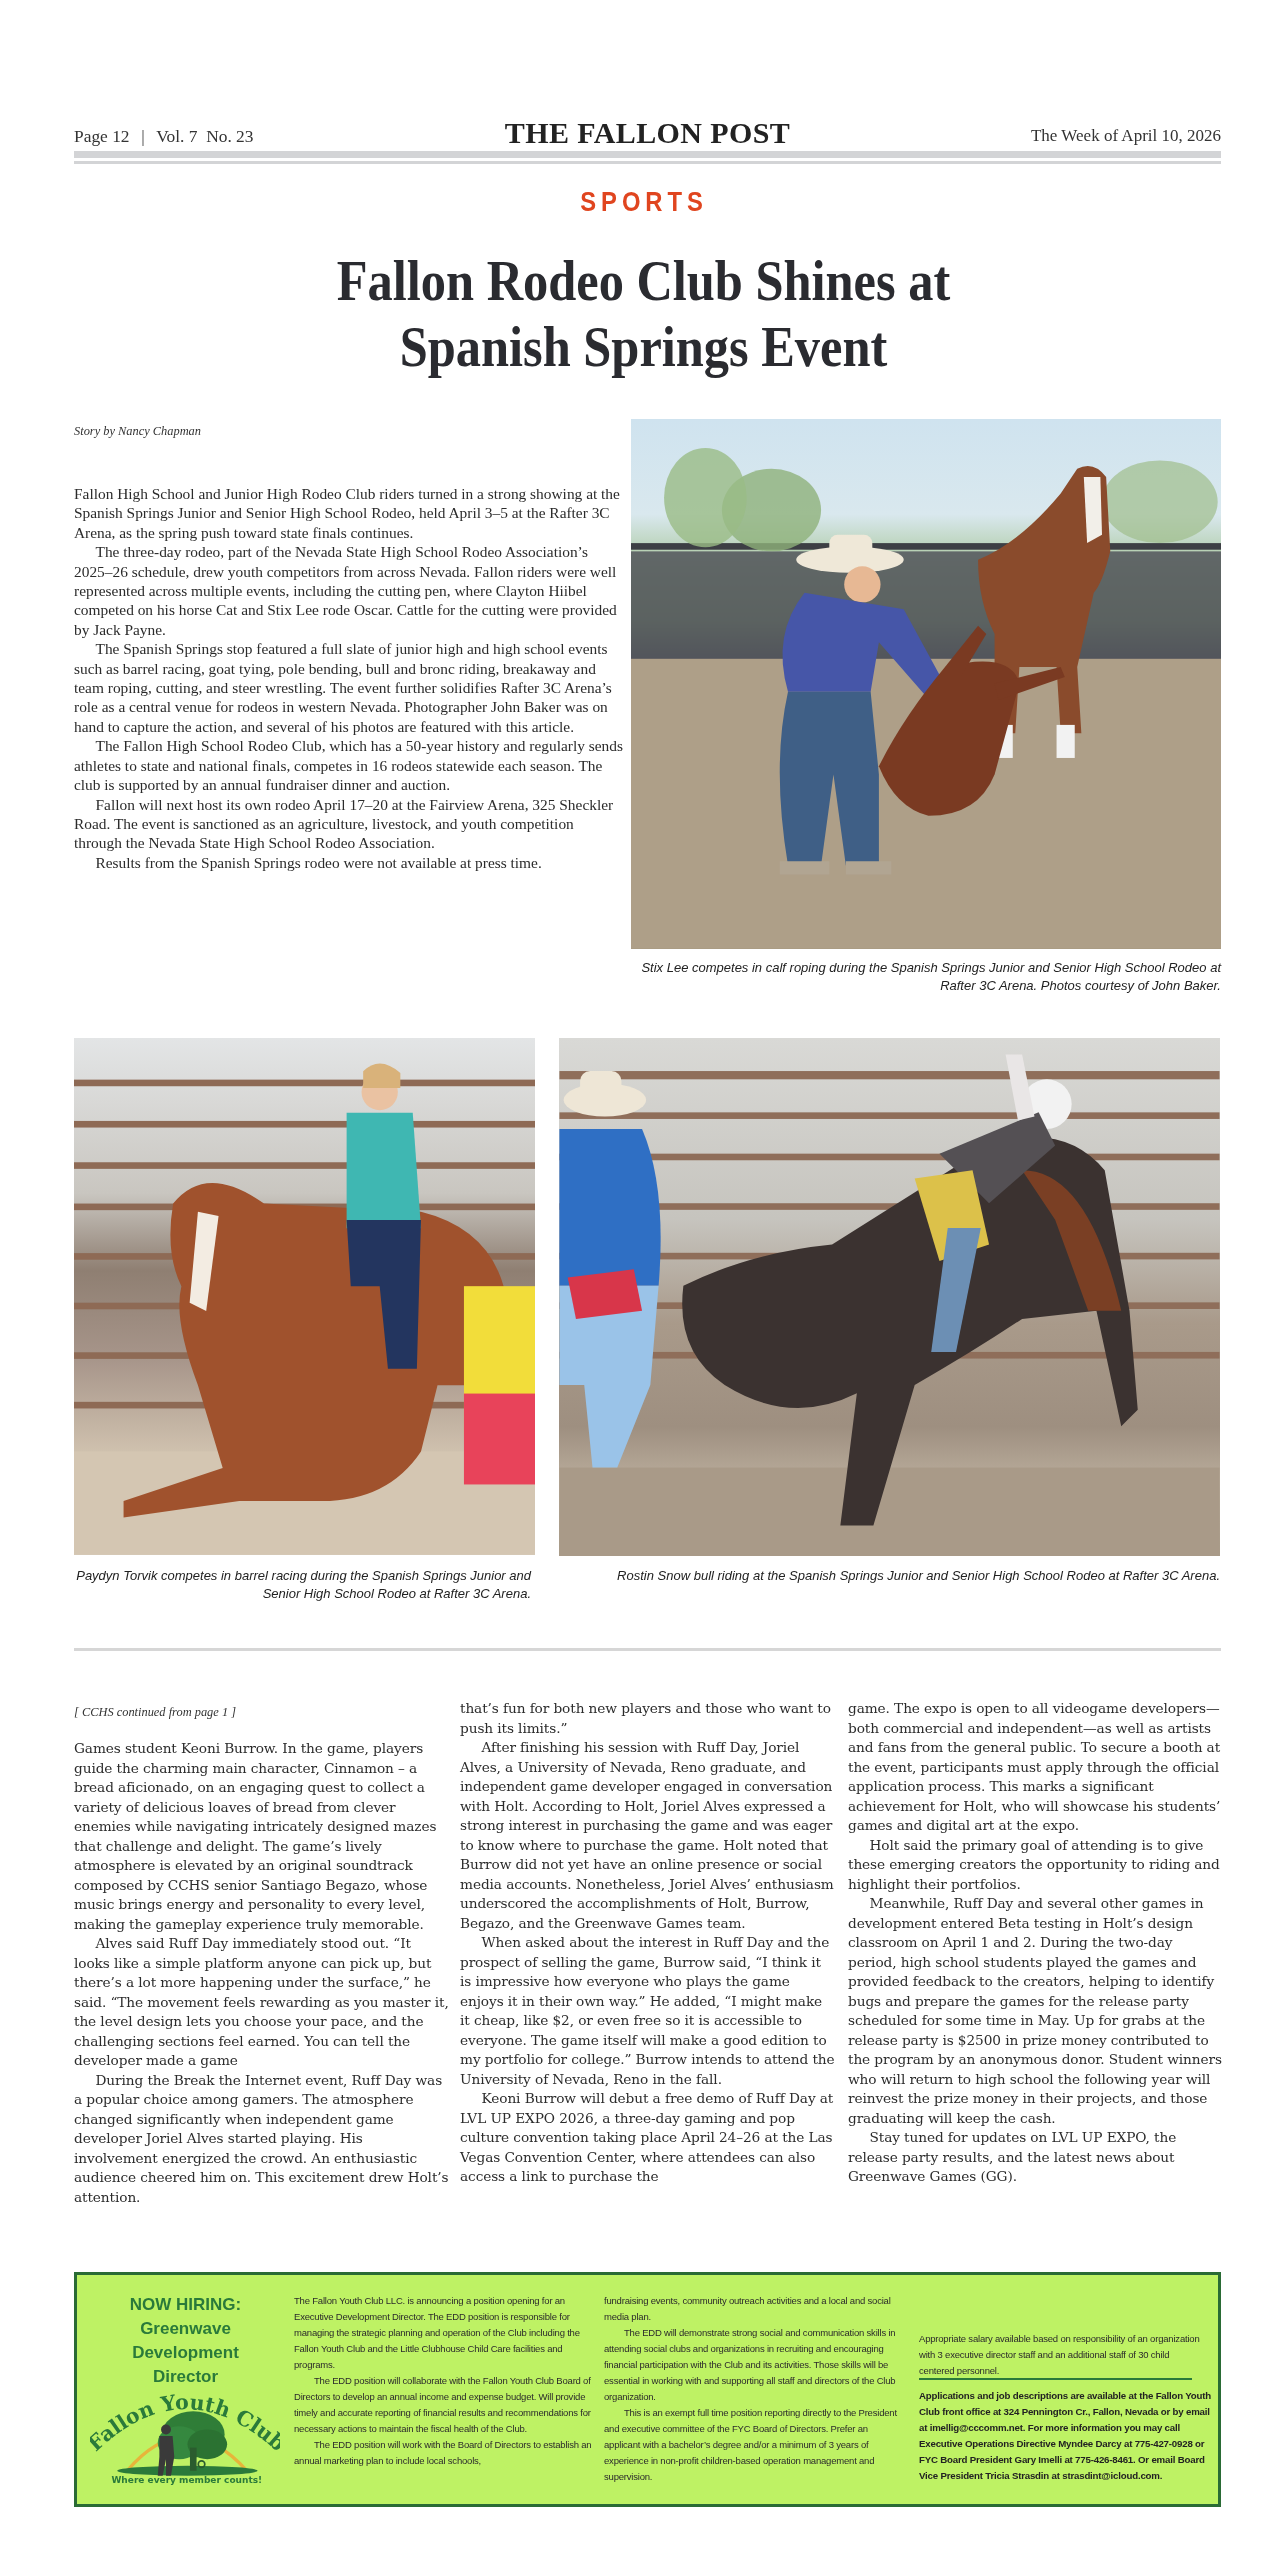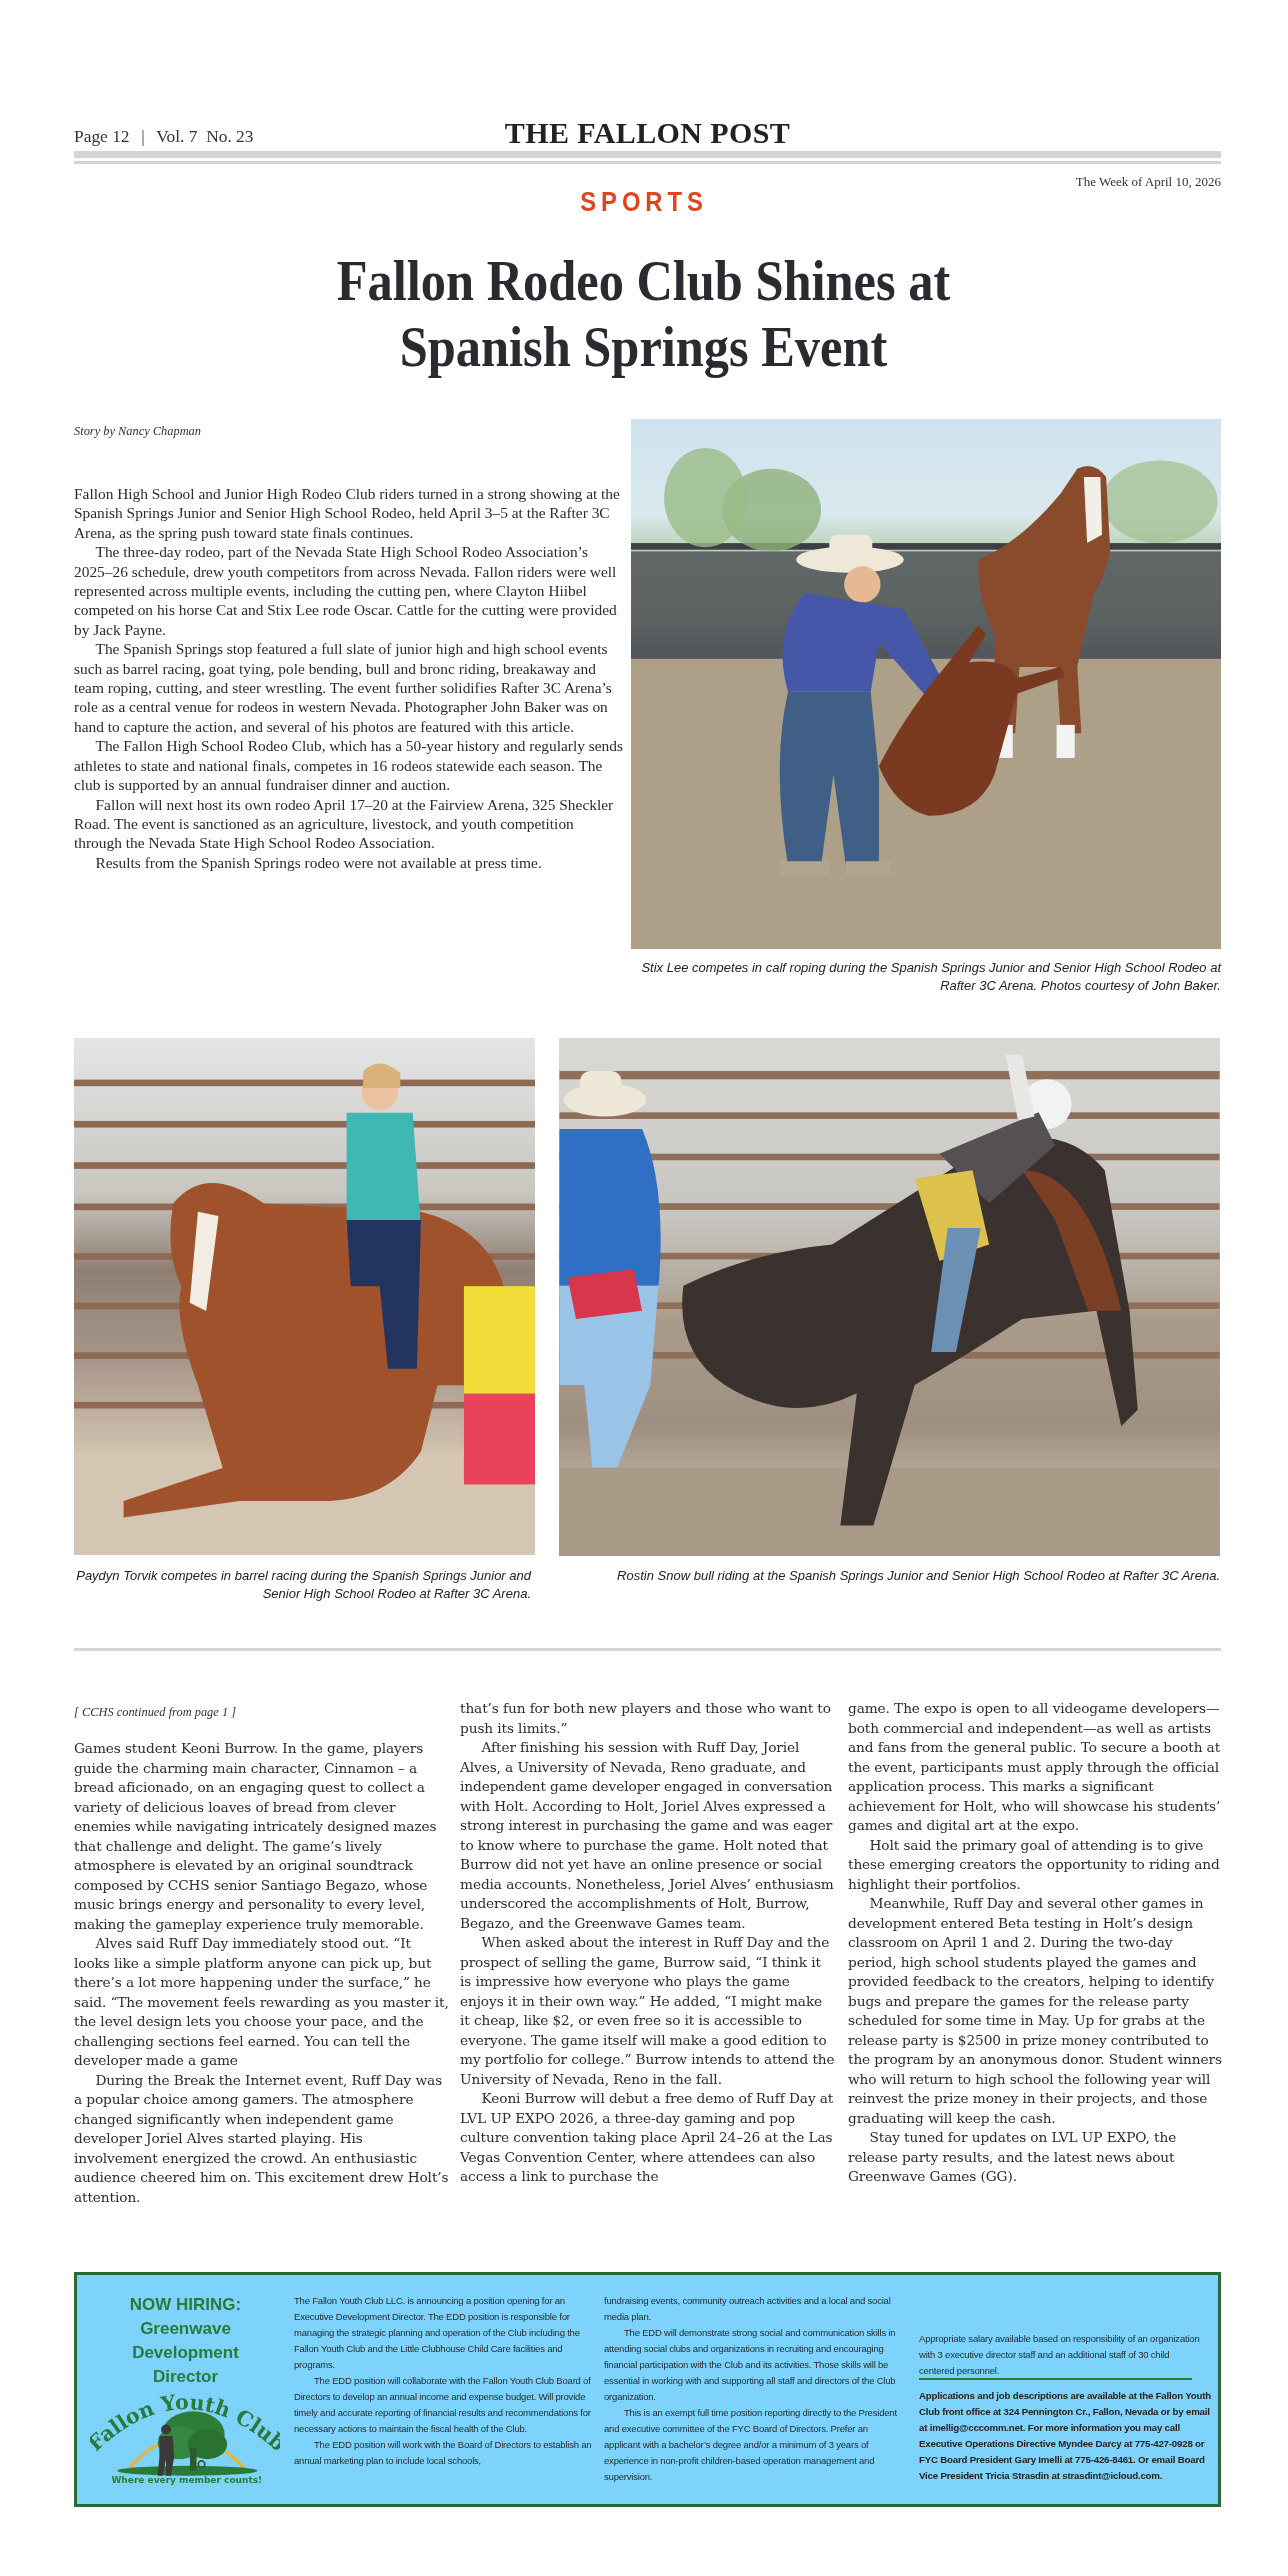--- a/index.html
+++ b/index.html
@@ -4,21 +4,21 @@
 <style>
   * { box-sizing: border-box; margin: 0; padding: 0; }
   html, body { width: 1288px; height: 2576px; background: #ffffff; }
   body { position: relative; color: #2b2b2b; font-family: "DejaVu Serif", serif; overflow: hidden; }
 
   
   .masthead { position: absolute; left: 74px; top: 116px; width: 1147px; height: 33px; }
   .mh-left { position: absolute; left: 0; top: 10px; font-family: "Liberation Serif", serif; font-size: 17.4px; color: #333; white-space: nowrap; }
   .mh-left .sep { display: inline-block; margin: 0 11.6px; color: #444; }
   .mh-title { position: absolute; left: 0; right: 0; top: 0; text-align: center; font-family: "Liberation Serif", serif; font-weight: bold; font-size: 30px; letter-spacing: 0.4px; color: #222; }
-  .mh-right { position: absolute; right: 0; top: 10px; font-family: "Liberation Serif", serif; font-size: 13px; color: #333; white-space: nowrap; margin-top: 48px; }
+  .mh-right { position: absolute; right: 0; top: 10px; font-family: "Liberation Serif", serif; font-size: 17px; color: #333; white-space: nowrap; }
   .rule-thick { position: absolute; left: 74px; top: 151px; width: 1147px; height: 6.6px; background: #d3d4d6; }
   .rule-thin { position: absolute; left: 74px; top: 161px; width: 1147px; height: 2.5px; background: #d3d4d6; }
 
   .section-label { position: absolute; left: 0; width: 1288px; top: 186px; text-align: center; font-family: "Liberation Sans", sans-serif; font-weight: bold; font-size: 28px; letter-spacing: 5.8px; color: #e0451f; transform: scaleX(0.85); }
 
   .headline { position: absolute; left: 165px; width: 957px; top: 248px; text-align: center; font-family: "Liberation Serif", serif; font-weight: bold; font-size: 56px; line-height: 66px; color: #2a2b30; transform: scaleX(0.9); }
 
   
   .byline { position: absolute; left: 74px; top: 424px; font-family: "Liberation Serif", serif; font-style: italic; font-size: 12.4px; color: #333; }
   .top-body { position: absolute; left: 74px; top: 484px; width: 550px; font-family: "Liberation Serif", serif; font-size: 15.4px; line-height: 19.4px; color: #2b2b2b; }
@@ -41,21 +41,21 @@
   
   .cont-kicker { position: absolute; left: 74px; top: 1705px; font-family: "Liberation Serif", serif; font-style: italic; font-size: 12.4px; color: #333; }
   .col { position: absolute; font-family: "DejaVu Serif", serif; font-size: 13.7px; line-height: 19.5px; color: #2c2c2c; letter-spacing: -0.1px; }
   .col p { text-indent: 21.5px; }
   .col p.noindent { text-indent: 0; }
   #col-1 { left: 74px; top: 1739px; width: 376px; }
   #col-2 { left: 460px; top: 1699px; width: 376px; }
   #col-3 { left: 848px; top: 1699px; width: 376px; }
 
   
-  .ad { position: absolute; left: 74px; top: 2272px; width: 1147px; height: 235px; border: 3.3px solid #2a6b35; background: #7dd3fc; }
+  .ad { position: absolute; left: 74px; top: 2272px; width: 1147px; height: 235px; border: 3.3px solid #2a6b35; background: #bef264; }
   .ad-headline { position: absolute; left: 10px; top: 18px; width: 197px; text-align: center; font-family: "Liberation Sans", sans-serif; font-weight: bold; font-size: 17px; line-height: 24px; color: #2a7a3a; }
   .ad-logo { position: absolute; left: 13.2px; top: 103px; width: 190px; height: 112px; }
   .ad-tagline { position: absolute; left: 8.3px; top: 200px; width: 203px; text-align: center; font-family: "DejaVu Sans", sans-serif; font-weight: bold; font-size: 9px; color: #2a7a3a; }
   .ad-col { position: absolute; top: 18px; font-family: "Liberation Sans", sans-serif; font-size: 9.5px; line-height: 16px; color: #2b2b2b; letter-spacing: -0.2px; }
   .ad-col p { text-indent: 20px; }
   .ad-col p.noindent { text-indent: 0; }
   #ad-col-1 { left: 217px; width: 302px; }
   #ad-col-2 { left: 527px; width: 302px; }
   #ad-col-3 { left: 842px; width: 285px; margin-top: 38px; }
   .ad-rule { position: absolute; left: 842px; top: 103px; width: 273px; height: 1.7px; background: #2a7a3a; }

